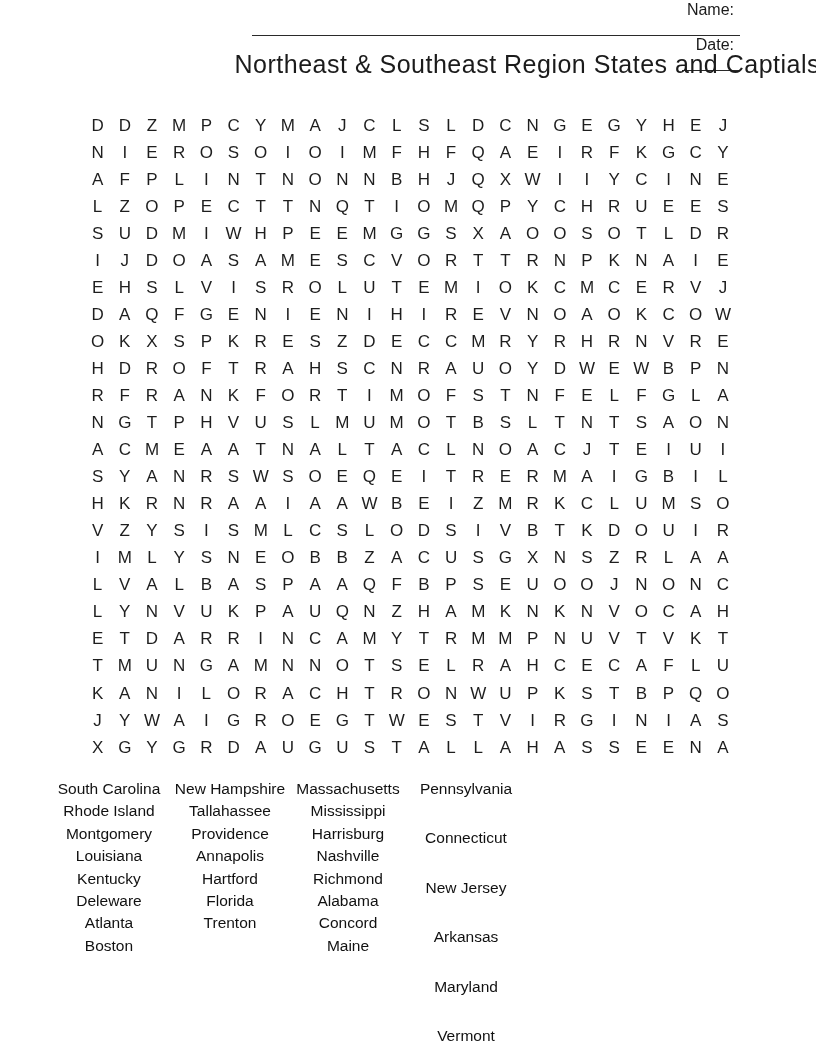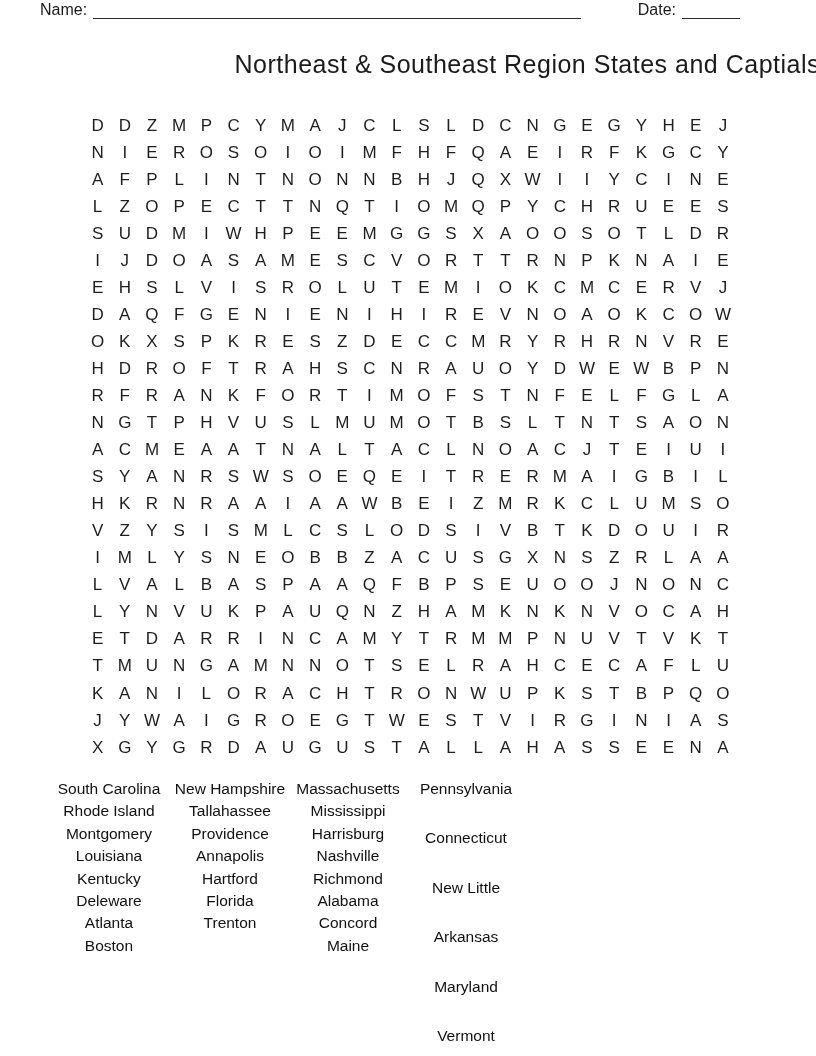--- a/index.html
+++ b/index.html
@@ -18,20 +18,21 @@
 
   
   .header-row {
     position: absolute;
     top: 1px;
     left: 40px;
     width: 700px;
     display: flex;
     align-items: flex-end;
     font-size: 16px;
+    flex-direction: column;
   }
   .field-label { white-space: nowrap; padding-right: 6px; }
   .blank-line {
     display: inline-block;
     border-bottom: 1.6px solid #2a2a2a;
     height: 16px;
   }
   .name-line { width: 488px; }
   .date-spacer { flex: 1; }
   .date-line { width: 58px; }
@@ -759,19 +760,19 @@
       <div class="word-item">Harrisburg</div>
       <div class="word-item">Nashville</div>
       <div class="word-item">Richmond</div>
       <div class="word-item">Alabama</div>
       <div class="word-item">Concord</div>
       <div class="word-item">Maine</div>
     </div>
     <div class="word-col word-col-6">
       <div class="word-item">Pennsylvania</div>
       <div class="word-item">Connecticut</div>
-      <div class="word-item">New Little</div>
+      <div class="word-item">New Jersey</div>
       <div class="word-item">Arkansas</div>
       <div class="word-item">Maryland</div>
       <div class="word-item">Vermont</div>
       <div class="word-item">Augusta</div>
     </div>
   </div>
 
 </body></html>

